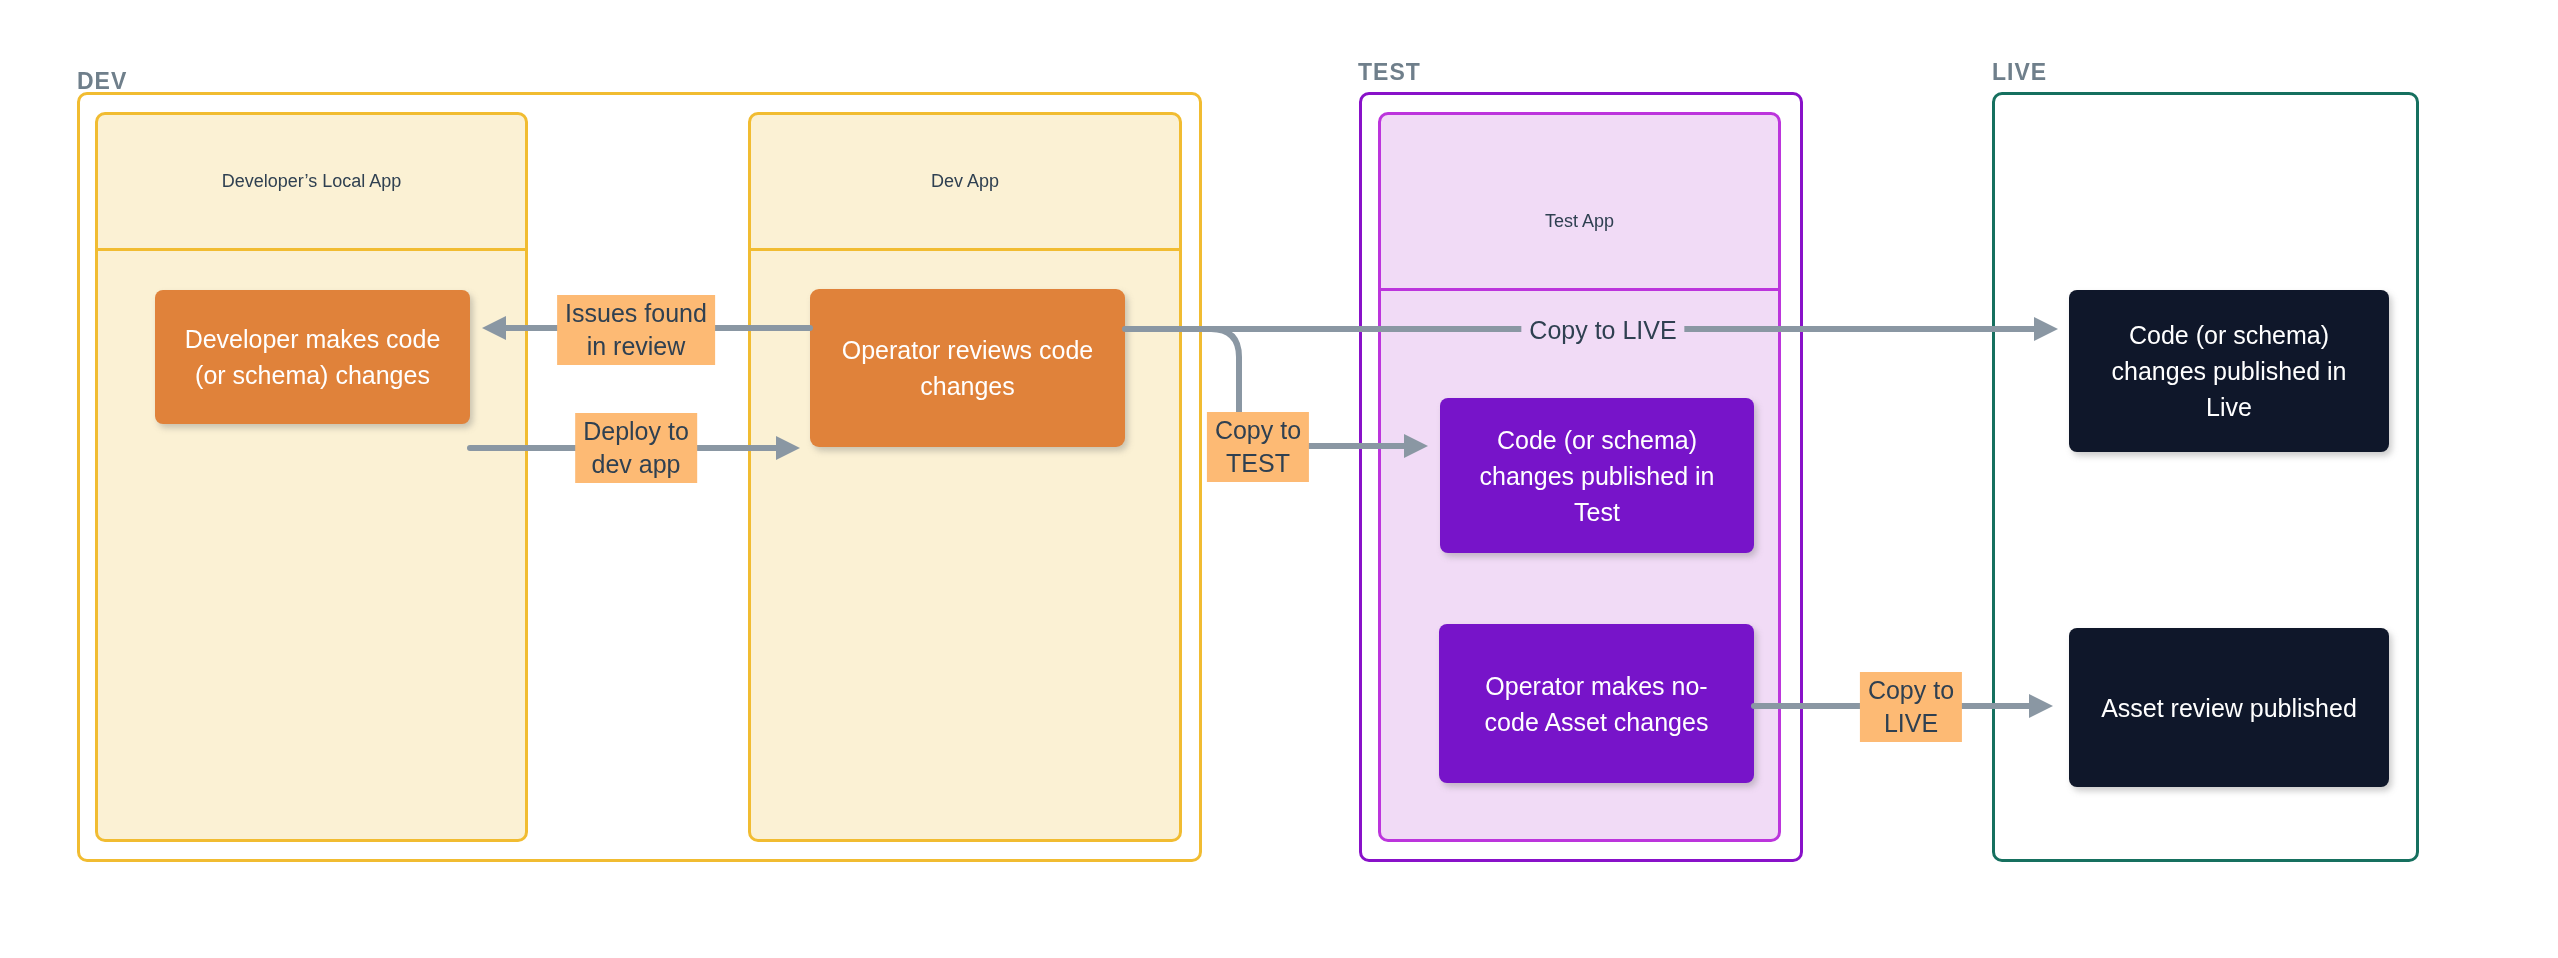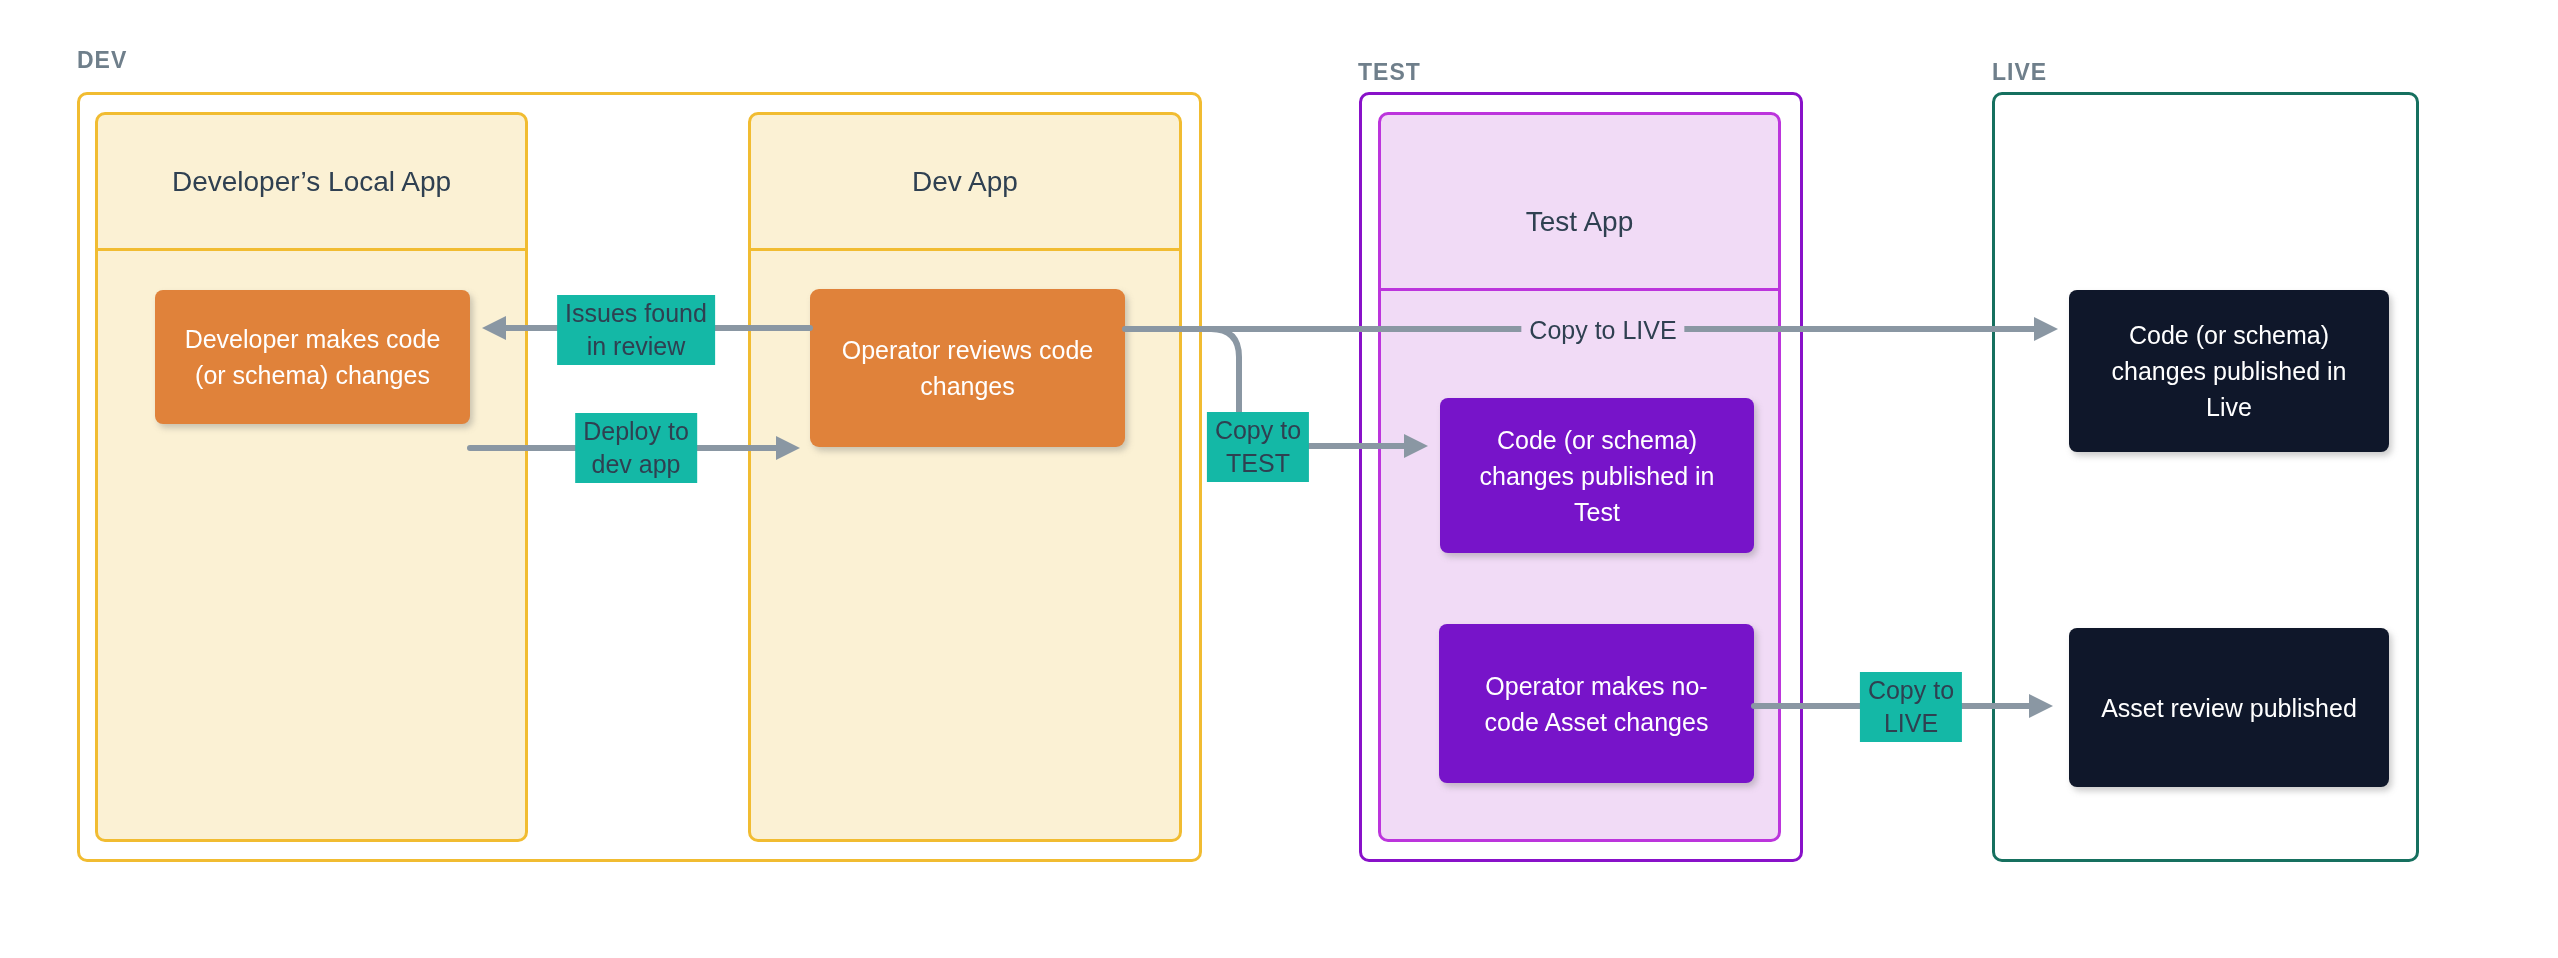--- a/index.html
+++ b/index.html
@@ -25,48 +25,48 @@
   .app.yellow{background:#FBF1D4;border:3px solid #F1BC31;}
   .app.pink{background:#F1DBF6;border:3px solid #BC35DC;}
   .app.mint{background:#D5EEE6;border:3px solid #1C9E85;}
   .app-header{
     height:136px;display:flex;align-items:center;justify-content:center;
     box-sizing:border-box;
   }
   .app.yellow .app-header{border-bottom:3px solid #F1BC31;}
   .app.pink   .app-header{border-bottom:3px solid #BC35DC;margin-top:40px;}
   .app.mint   .app-header{border-bottom:3px solid #1C9E85;}
-  .app-title{font-size:28px;font-weight:500;color:#2F4051;}
+  .app-title{font-size:18px;font-weight:500;color:#2F4051;}
   
   .node{
     position:absolute;border-radius:8px;box-sizing:border-box;
     display:flex;align-items:center;justify-content:center;text-align:center;
     color:#ffffff;font-size:25px;font-weight:500;line-height:36px;
     padding:10px 24px;box-shadow:3px 4px 6px rgba(110,110,110,0.35);
   }
   .node.orange{background:#E0823A;}
   .node.purple{background:#7714C9;}
   .node.green{background:#0f172a;}
   
   .edges{position:absolute;left:0;top:0;width:2558px;height:958px;pointer-events:none;}
   
   .edge-label{
     position:absolute;transform:translateX(-50%);text-align:center;
     font-size:25px;font-weight:500;color:#2F4051;line-height:33px;
     padding:2px 8px;white-space:nowrap;
   }
-  .edge-label.on-white{background:#14b8a6;}
+  .edge-label.on-white{background:#fdba74;}
   .edge-label.on-pink{background:#F1DBF6;margin-left:43px;}
 </style>
 </head>
 <body>
 
 <div class="canvas">
 
-  <div class="section-label" style="left:77px;top:46px;">DEV</div>
+  <div class="section-label" style="left:77px;top:67px;">DEV</div>
   <div class="container dev" style="left:77px;top:92px;width:1125px;height:770px;"></div>
 
   <div class="app yellow" style="left:95px;top:112px;width:433px;height:730px;">
     <div class="app-header">
       <span class="app-title">Developer’s Local App</span>
     </div>
   </div>
 
   <div class="app yellow" style="left:748px;top:112px;width:434px;height:730px;">
     <div class="app-header">

